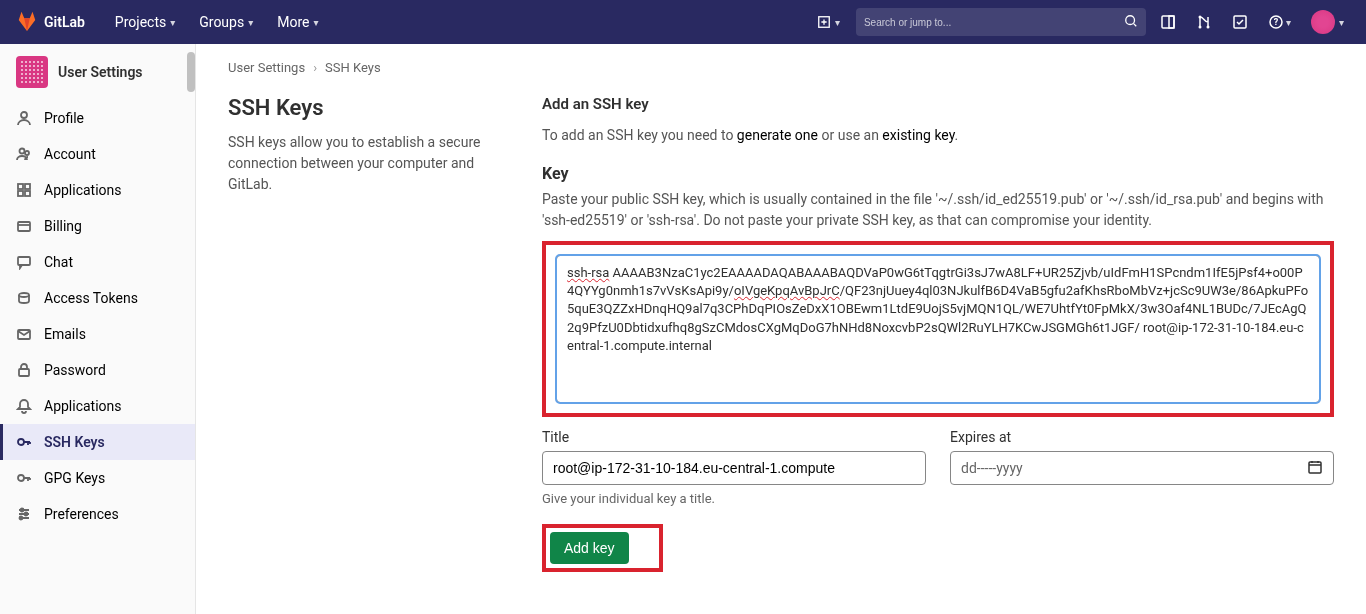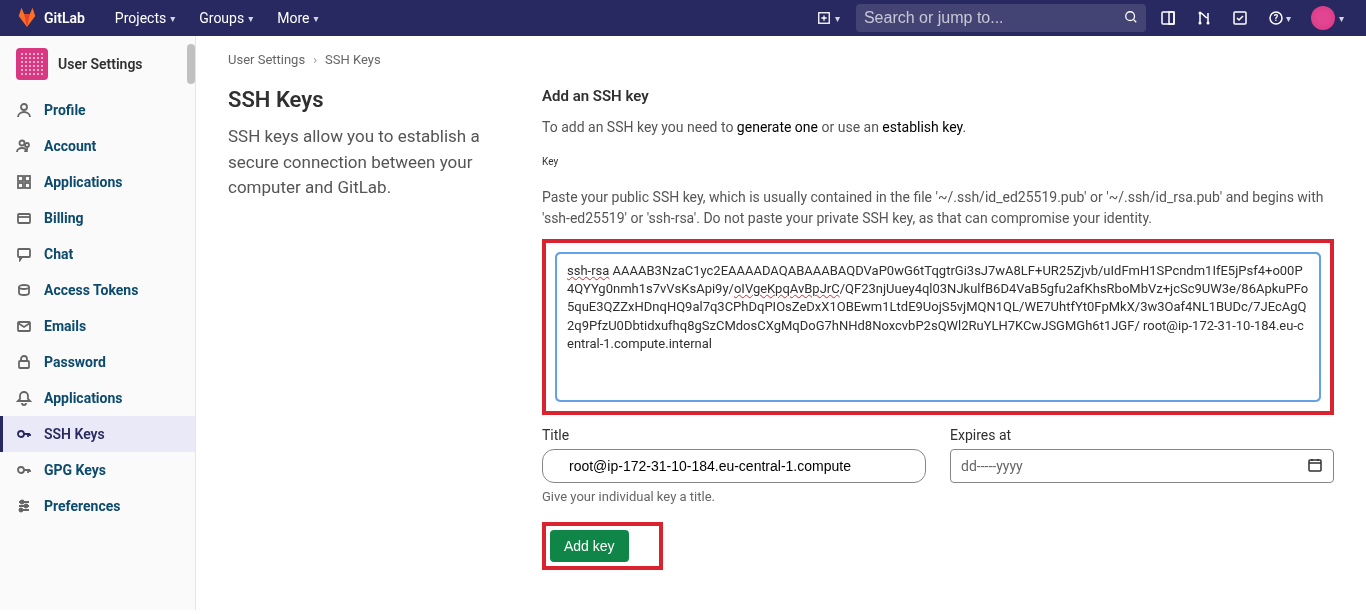--- a/index.html
+++ b/index.html
@@ -1,67 +1,67 @@
 <!DOCTYPE html>
 <html><head>
 <meta charset="utf-8">
 <style>
 * { box-sizing: border-box; margin: 0; padding: 0; }
 body { font-family: -apple-system, BlinkMacSystemFont, "Segoe UI", Roboto, sans-serif; font-size: 14px; color: #303030; background: #fff; }
 
 
-.navbar { background: #292961; height: 36px; display: flex; align-items: center; padding: 0 16px; color: #fff; }
+.navbar { background: #292961; height: 44px; display: flex; align-items: center; padding: 0 16px; color: #fff; }
 .navbar-left { display: flex; align-items: center; gap: 4px; }
 .logo { display: flex; align-items: center; gap: 6px; font-weight: 600; margin-right: 16px; }
 .logo-icon svg { width: 22px; height: 22px; }
 .nav-item { padding: 8px 10px; cursor: pointer; display: flex; align-items: center; gap: 4px; font-size: 14px; }
 .chevron-down { font-size: 10px; opacity: 0.8; }
 .navbar-right { margin-left: auto; display: flex; align-items: center; gap: 8px; }
 .plus-btn { display: flex; align-items: center; gap: 4px; padding: 4px 8px; cursor: pointer; }
 .search-box { background: rgba(255,255,255,0.12); border-radius: 4px; display: flex; align-items: center; padding: 0 8px; height: 28px; width: 290px; }
-.search-input { background: transparent; border: none; color: #0ea5e9; outline: none; flex: 1; font-size: 16px; }
+.search-input { background: transparent; border: none; color: #0ea5e9; outline: none; flex: 1; font-size: 10px; }
 .search-input::placeholder { color: rgba(255,255,255,0.7); }
 .icon-btn { padding: 6px; cursor: pointer; display: flex; align-items: center; }
 .icon-btn svg { width: 16px; height: 16px; fill: #fff; }
 .avatar { width: 24px; height: 24px; border-radius: 50%; background: radial-gradient(circle, #e24592 30%, #d93782 100%); display: flex; align-items: center; justify-content: center; }
 
 
 .container { display: flex; height: calc(100vh - 40px); }
 .sidebar { width: 196px; background: #fafafa; border-right: 1px solid #e5e5e5; overflow-y: auto; position: relative; }
 .sidebar-scroll { position: absolute; right: 0; top: 8px; width: 8px; height: 40px; background: #c0c0c0; border-radius: 4px; }
 .sidebar-header { display: flex; align-items: center; gap: 10px; padding: 12px 16px; font-weight: 600; }
 .avatar-magenta { width: 32px; height: 32px; border-radius: 4px; background: #d93782; position: relative; }
 .avatar-magenta::after { content: ""; position: absolute; inset: 4px; background-image: radial-gradient(circle, #fff 1px, transparent 1px); background-size: 4px 4px; border-radius: 2px; opacity: 0.6; }
-.sidebar-item { display: flex; align-items: center; gap: 12px; padding: 10px 16px; cursor: pointer; color: #0c4a6e; font-size: 14px; font-weight: bold; }
+.sidebar-item { display: flex; align-items: center; gap: 12px; padding: 10px 16px; cursor: pointer; color: #000000; font-size: 14px; }
 .sidebar-item.active { background: #e9e9f8; color: #292961; font-weight: 600; box-shadow: inset 3px 0 0 #292961; }
 .sidebar-icon { width: 16px; height: 16px; display: flex; align-items: center; justify-content: center; }
 .sidebar-icon svg { width: 16px; height: 16px; fill: none; stroke: #666; stroke-width: 1.8; }
 .sidebar-item.active .sidebar-icon svg { stroke: #292961; }
 
 
 .main { flex: 1; overflow-y: auto; padding: 16px 32px; }
 .breadcrumb { font-size: 13px; color: #666; margin-bottom: 20px; display: flex; align-items: center; gap: 8px; }
 .breadcrumb .sep { color: #999; }
 .content-row { display: flex; gap: 24px; }
 .left-col { width: 290px; }
 .right-col { flex: 1; }
 h1 { font-size: 22px; font-weight: 600; margin-bottom: 12px; }
 h2 { font-size: 15px; font-weight: 600; margin-bottom: 12px; }
-.desc { color: #555; font-size: 17px; line-height: 1.5; }
+.desc { color: #555; font-size: 14px; line-height: 1.5; }
 .label-block { margin-top: 18px; }
-.label-title { font-weight: 400; color: #303030; margin-bottom: 20px; font-size: 10px; }
+.label-title { font-weight: 700; color: #303030; margin-bottom: 6px; font-size: 16px; }
 .help-text { color: #555; font-size: 14px; line-height: 1.5; }
 .link { color: #000000; cursor: pointer; }
 
 .textarea-wrap { border: 4px solid #d9232e; padding: 10px; margin-top: 10px; }
 
 .form-row { display: flex; gap: 24px; margin-top: 12px; }
 .form-col { flex: 1; }
 .form-label { font-size: 14px; color: #303030; margin-bottom: 6px; display: block; }
-input[type="text"] { width: 100%; height: 34px; border: 1px solid #868686; border-radius: 12px; padding: 0 26px; font-size: 14px; }
+input[type="text"] { width: 100%; height: 34px; border: 1px solid #868686; border-radius: 4px; padding: 0 10px; font-size: 14px; }
 .date-input { width: 100%; height: 34px; border: 1px solid #868686; border-radius: 4px; padding: 0 10px; font-size: 14px; display: flex; align-items: center; justify-content: space-between; color: #666; gap: 13px; }
 .hint { color: #666; font-size: 13px; margin-top: 6px; }
 
 .btn-wrap { border: 4px solid #d9232e; display: inline-block; padding: 4px 30px 4px 4px; margin-top: 18px; }
 .btn-primary { background: #108548; color: #fff; border: none; border-radius: 4px; padding: 8px 14px; font-size: 14px; cursor: pointer; }
 
 .underline-red { text-decoration: underline; text-decoration-color: #d9232e; text-decoration-style: wavy; text-decoration-thickness: 1px; }
 </style>
 </head>
 <body>
@@ -272,21 +272,21 @@
 
     <div class="content-row">
       <div class="left-col">
         <h1>SSH Keys</h1>
         <p class="desc">SSH keys allow you to establish a secure connection between your computer and GitLab.</p>
       </div>
 
       <div class="right-col">
         <h2>Add an SSH key</h2>
         <p class="help-text">
-          <span>To add an SSH key you need to </span><span class="link">generate one</span><span> or use an </span><span class="link">establish key</span><span>.</span>
+          <span>To add an SSH key you need to </span><span class="link">generate one</span><span> or use an </span><span class="link">existing key</span><span>.</span>
         </p>
 
         <div class="label-block">
           <div class="label-title">Key</div>
           <p class="help-text">Paste your public SSH key, which is usually contained in the file '~/.ssh/id_ed25519.pub' or '~/.ssh/id_rsa.pub' and begins with 'ssh-ed25519' or 'ssh-rsa'. Do not paste your private SSH key, as that can compromise your identity.</p>
         </div>
 
         <div class="textarea-wrap">
           <div contenteditable="true" style="width: 100%; min-height: 148px; border: 1px solid rgb(134, 134, 134); border-radius: 4px; padding: 8px 10px; font-size: 13px; outline: rgb(99, 162, 232) solid 2px; outline-offset: -1px; line-height: 1.4; word-break: break-all; white-space: normal;"><span class="underline-red">ssh-rsa</span><span> AAAAB3NzaC1yc2EAAAADAQABAAABAQDVaP0wG6tTqgtrGi3sJ7wA8LF+UR25Zjvb/uIdFmH1SPcndm1IfE5jPsf4+o00P4QYYg0nmh1s7vVsKsApi9y/</span><span class="underline-red">oIVgeKpqAvBpJrC</span><span>/QF23njUuey4ql03NJkulfB6D4VaB5gfu2afKhsRboMbVz+jcSc9UW3e/86ApkuPFo5quE3QZZxHDnqHQ9al7q3CPhDqPIOsZeDxX1OBEwm1LtdE9UojS5vjMQN1QL/WE7UhtfYt0FpMkX/3w3Oaf4NL1BUDc/7JEcAgQ2q9PfzU0Dbtidxufhq8gSzCMdosCXgMqDoG7hNHd8NoxcvbP2sQWl2RuYLH7KCwJSGMGh6t1JGF/ root@ip-172-31-10-184.eu-central-1.compute.internal</span></div>
         </div>

